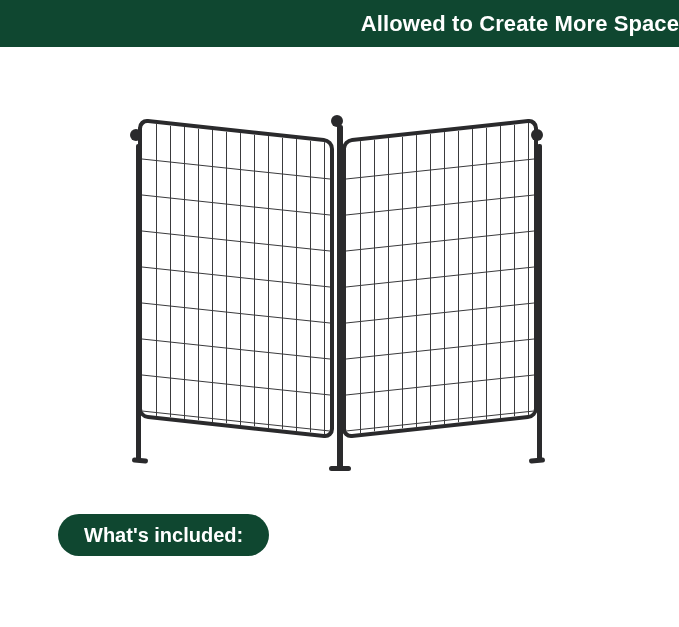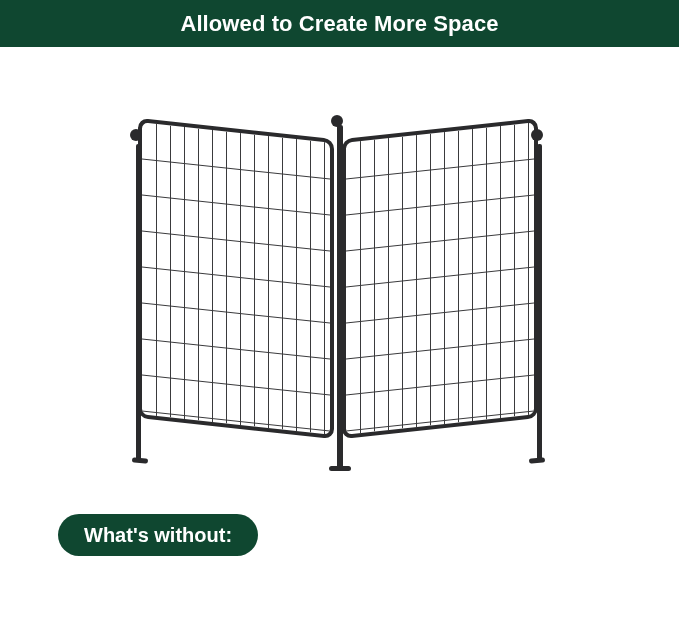--- a/index.html
+++ b/index.html
@@ -23,21 +23,21 @@
   
   .header-banner {
     position: absolute;
     left: 0;
     top: 0;
     width: 679px;
     height: 47px;
     background: #0f4730;
     display: flex;
     align-items: center;
-    justify-content: center;
+    justify-content: flex-end;
   }
   .header-title {
     color: #ffffff;
     font-size: 22px;
     font-weight: bold;
     letter-spacing: 0.1px;
     line-height: 1;
     text-align: center;
   }
   
@@ -256,17 +256,17 @@
       <div class="finial" id="finial-center"></div>
       <div class="finial" id="finial-right"></div>
 
       <div class="foot" id="foot-left"></div>
       <div class="foot" id="foot-center"></div>
       <div class="foot" id="foot-right"></div>
     </div>
   </div>
 
   <div class="included-pill">
-    <span>What's without:</span>
+    <span>What's included:</span>
   </div>
 
 
 </div>
 
 </body></html>

